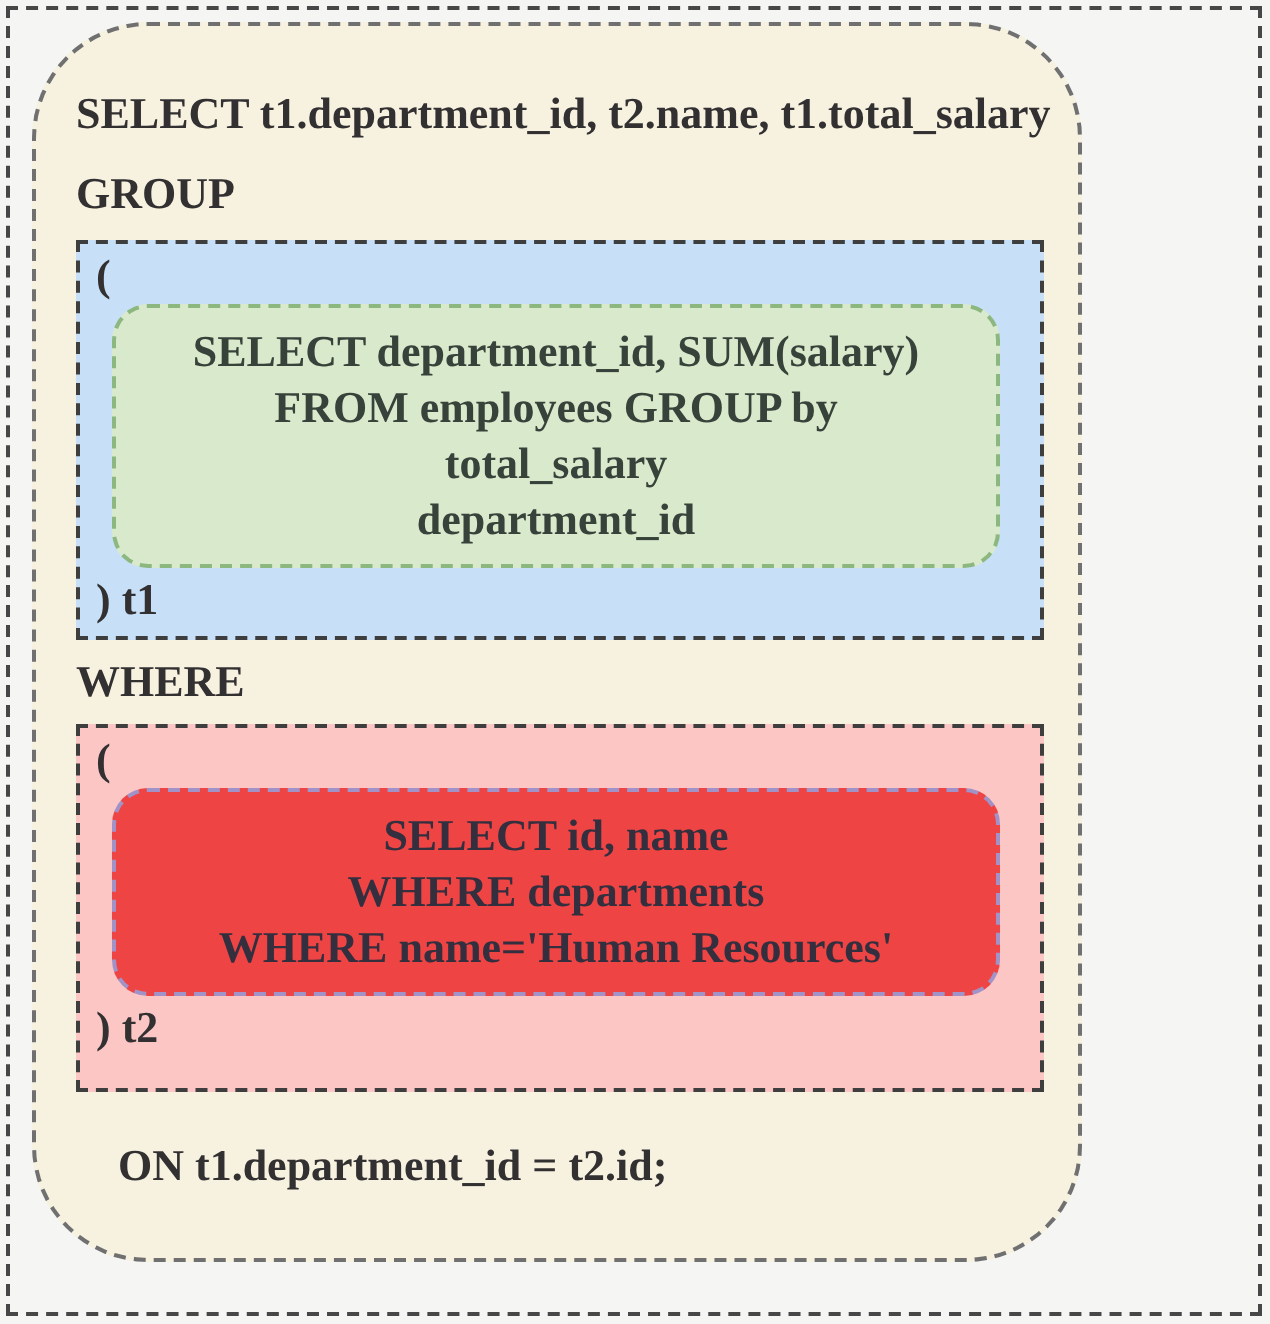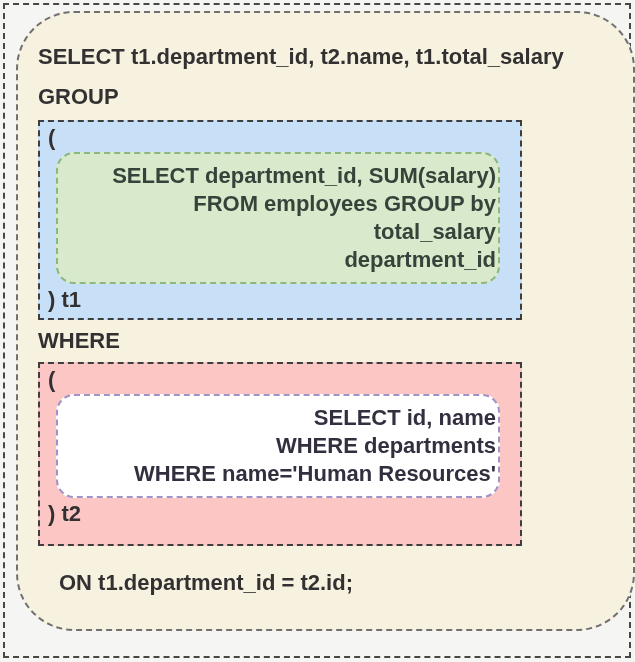--- a/index.html
+++ b/index.html
@@ -21,29 +21,30 @@
     top: 3px;
     right: 4px;
     bottom: 4px;
     border: 2px dashed #474747;
     pointer-events: none;
   }
   .canvas {
     position: absolute;
     left: 16px;
     top: 11px;
-    width: 619px;
+    width: 525px;
     height: 620px;
     box-sizing: border-box;
     background: #f7f2e0;
     border: 2px dashed #707070;
     border-radius: 58px;
     padding: 31px 14px 0 20px;
     color: #333032;
     font-weight: 700;
+    font-family: Liberation Serif, serif;
   }
   .sql-line {
     font-size: 22px;
     line-height: 26px;
     white-space: nowrap;
     letter-spacing: 0px;
   }
   .select-line { margin-bottom: 14px; }
   .from-line   { margin-bottom: 10px; }
   .join-line   { margin: 8px 0; }
@@ -62,25 +63,25 @@
     font-size: 22px;
     line-height: 28px;
     white-space: nowrap;
   }
 
   .box-inner {
     margin: 0 20px 2px 8px;
     box-sizing: border-box;
     border: 2px dashed;
     border-radius: 18px;
-    text-align: right;
+    text-align: center;
     padding: 8px 2px;
   }
   .box-inner.green  { background: #d9e9cc; border-color: #8cb77e; color: #37423a; }
-  .box-inner.purple { background: #ffffff; border-color: #a193c7; color: #332f3f; }
+  .box-inner.purple { background: #ef4444; border-color: #a193c7; color: #332f3f; }
 
   .inner-line {
     font-size: 22px;
     line-height: 28px;
     white-space: nowrap;
   }
 </style>
 </head>
 <body>
 

